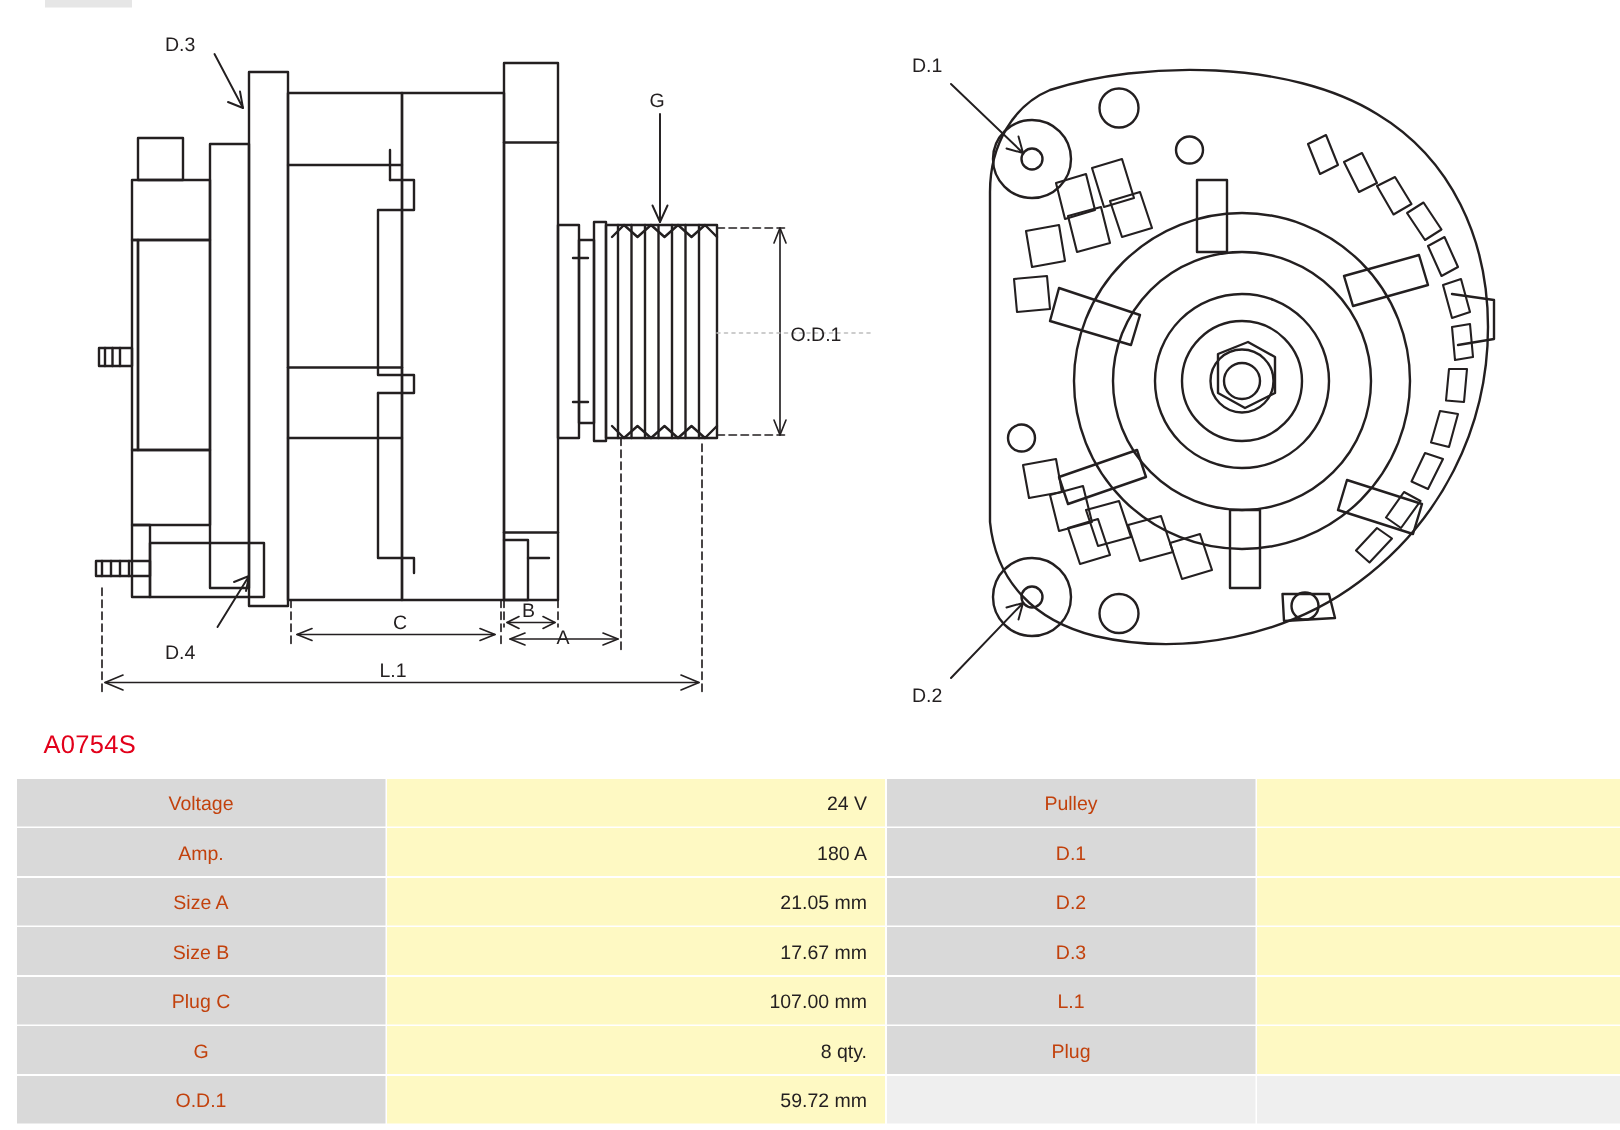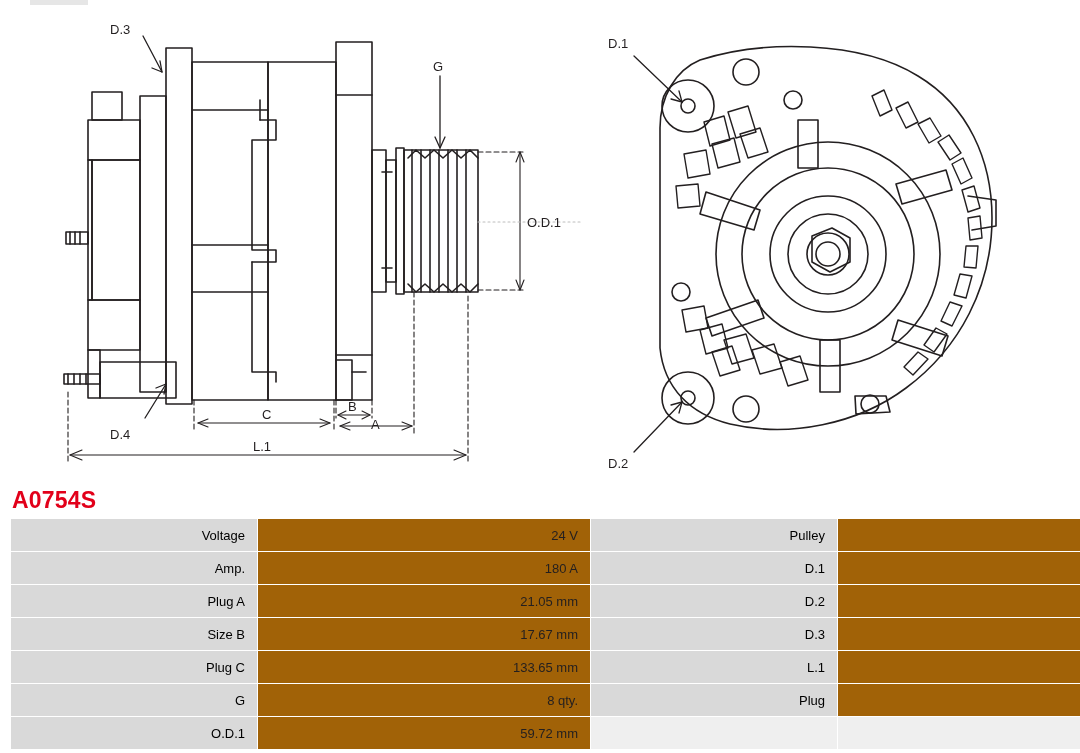--- a/index.html
+++ b/index.html
@@ -29,24 +29,24 @@
     width: 1080px;
     height: 480px;
   }
   .drawing svg {
     display: block;
   }
 
   
   .part-code {
     position: absolute;
-    left: 12px;
+    left: 29px;
     top: 487px;
-    font-size: 23px;
-    font-weight: bold;
+    font-size: 17px;
+    font-weight: normal;
     color: #e2001a;
     letter-spacing: 0.2px;
   }
 
   
   .spec-table-wrap {
     position: absolute;
     left: 10px;
     top: 518px;
     width: 1060px;
@@ -61,26 +61,26 @@
     height: 32px;
     font-size: 13px;
     padding: 0 12px;
     vertical-align: middle;
     white-space: nowrap;
     overflow: hidden;
     text-overflow: ellipsis;
   }
   td.label {
     background: #d9d9d9;
-    text-align: right;
-    color: #000000;
+    text-align: center;
+    color: #c2410c;
     width: 222px;
   }
   td.value {
-    background: #a16207;
+    background: #fef9c3;
     text-align: right;
     color: #231f20;
     width: 308px;
   }
   td.empty {
     background: #efefef;
   }
 
   
   .top-artifact {
@@ -318,34 +318,34 @@
           <td class="label">Pulley</td>
           <td class="value">AP</td>
         </tr>
         <tr>
           <td class="label">Amp.</td>
           <td class="value">180 A</td>
           <td class="label">D.1</td>
           <td class="value">11.00 mm</td>
         </tr>
         <tr>
-          <td class="label">Plug A</td>
+          <td class="label">Size A</td>
           <td class="value">21.05 mm</td>
           <td class="label">D.2</td>
           <td class="value">13.00 mm</td>
         </tr>
         <tr>
           <td class="label">Size B</td>
           <td class="value">17.67 mm</td>
           <td class="label">D.3</td>
           <td class="value">13.00 mm</td>
         </tr>
         <tr>
           <td class="label">Plug C</td>
-          <td class="value">133.65 mm</td>
+          <td class="value">107.00 mm</td>
           <td class="label">L.1</td>
           <td class="value">225.00 mm</td>
         </tr>
         <tr>
           <td class="label">G</td>
           <td class="value">8 qty.</td>
           <td class="label">Plug</td>
           <td class="value">PL_5003</td>
         </tr>
         <tr>

